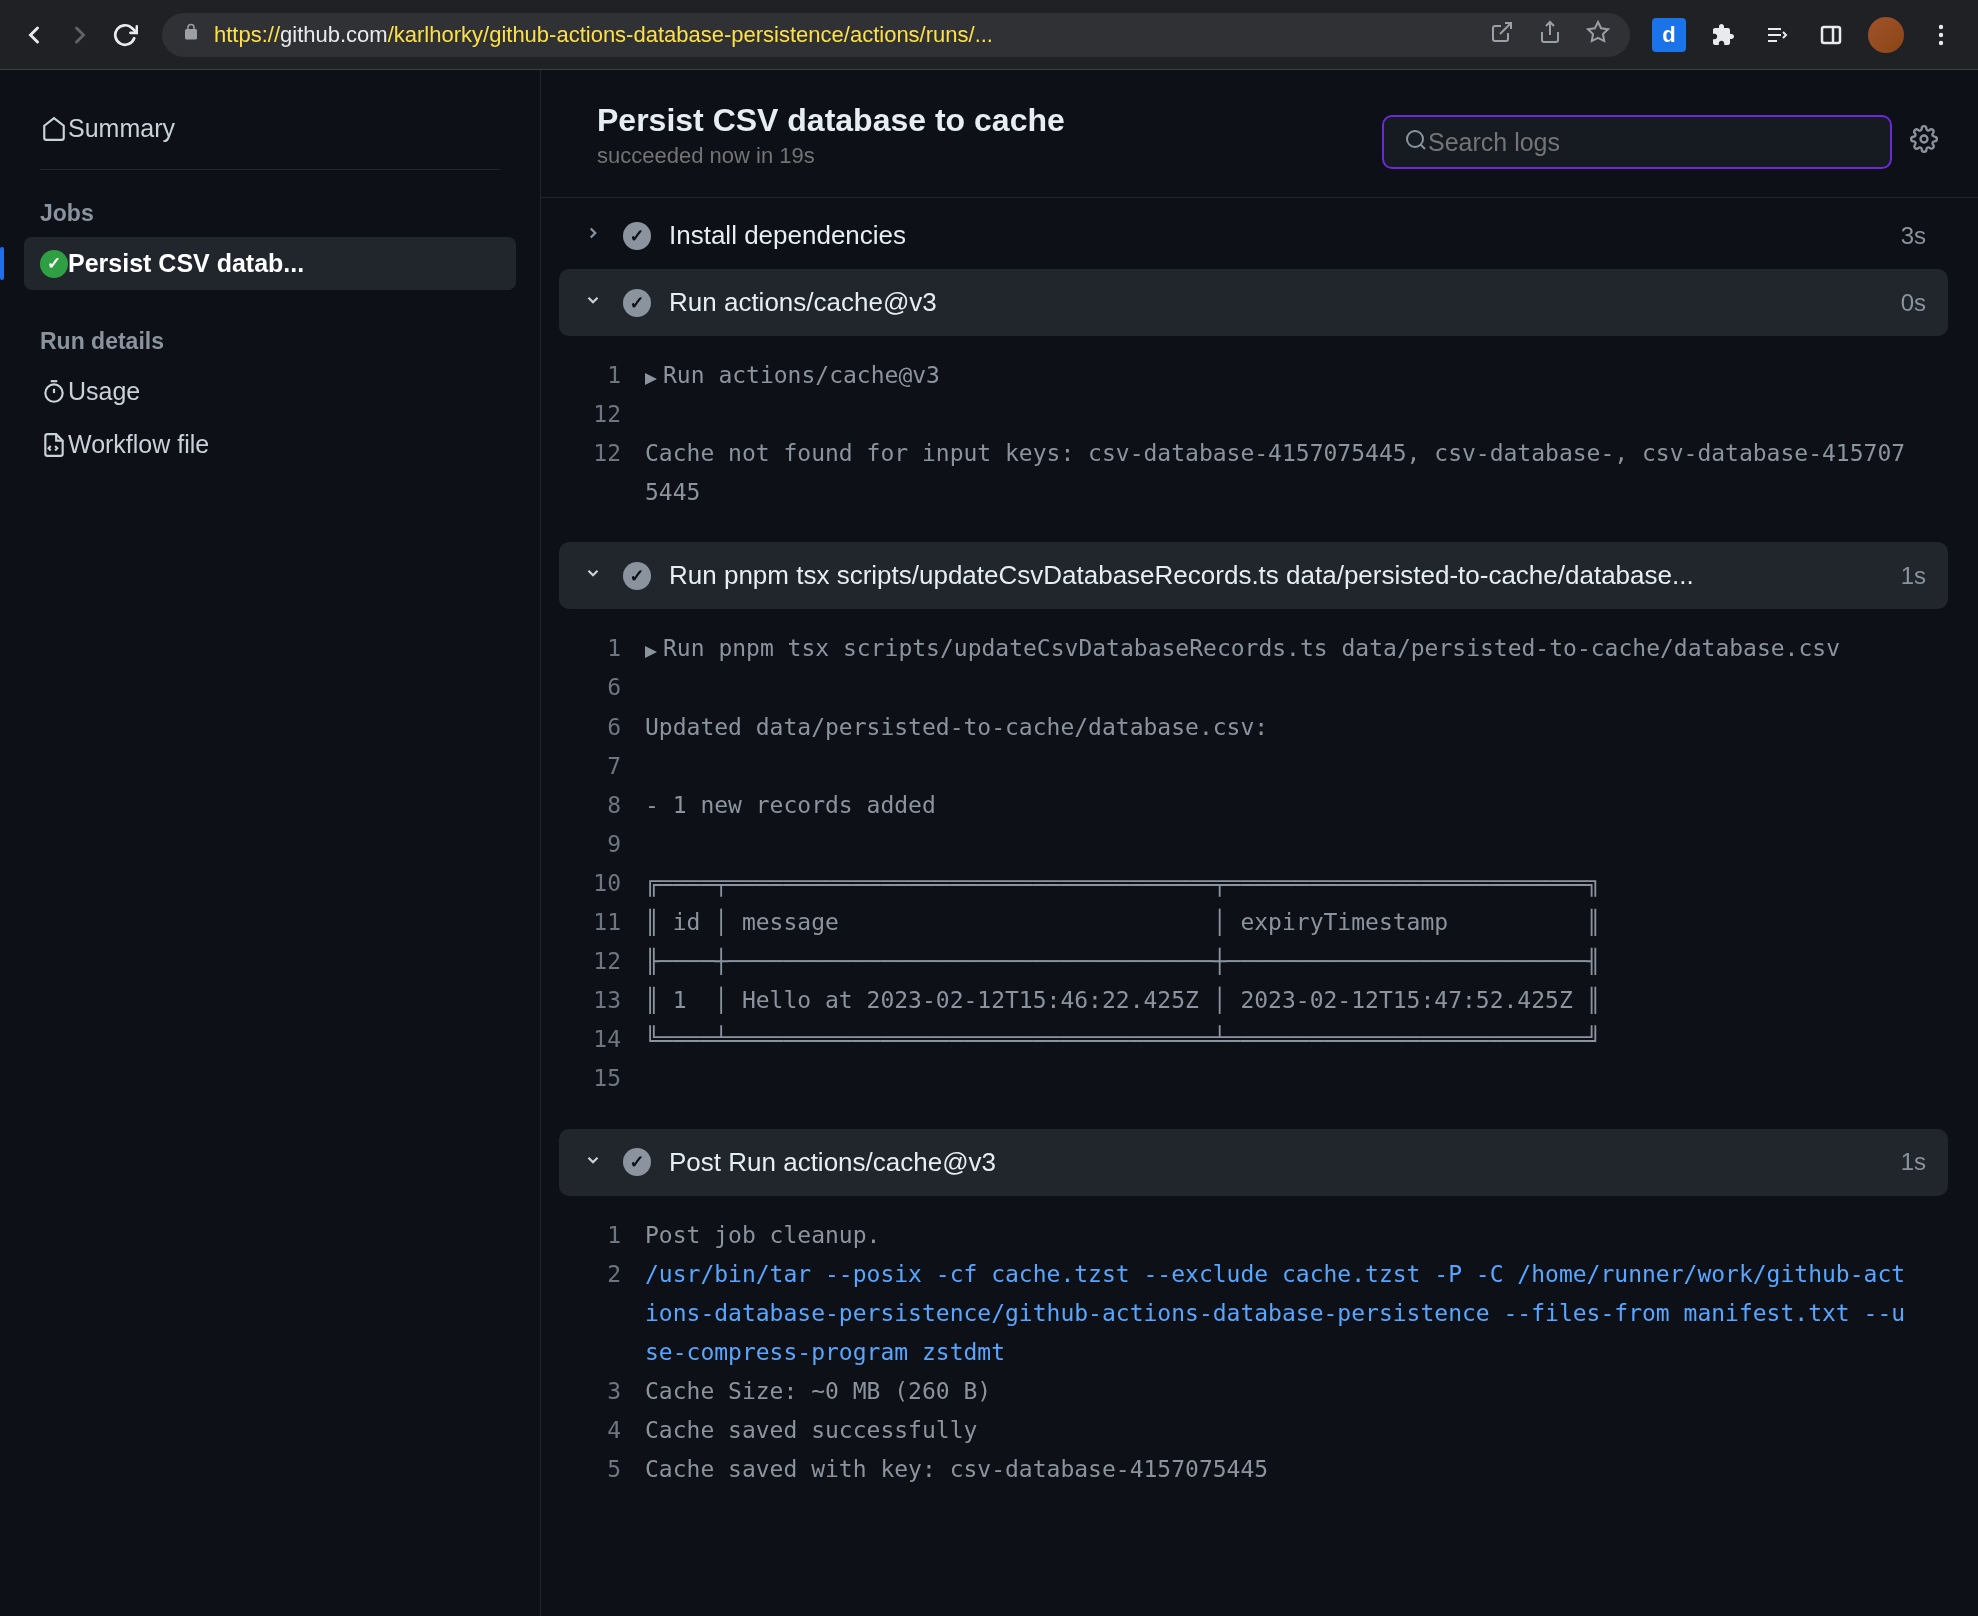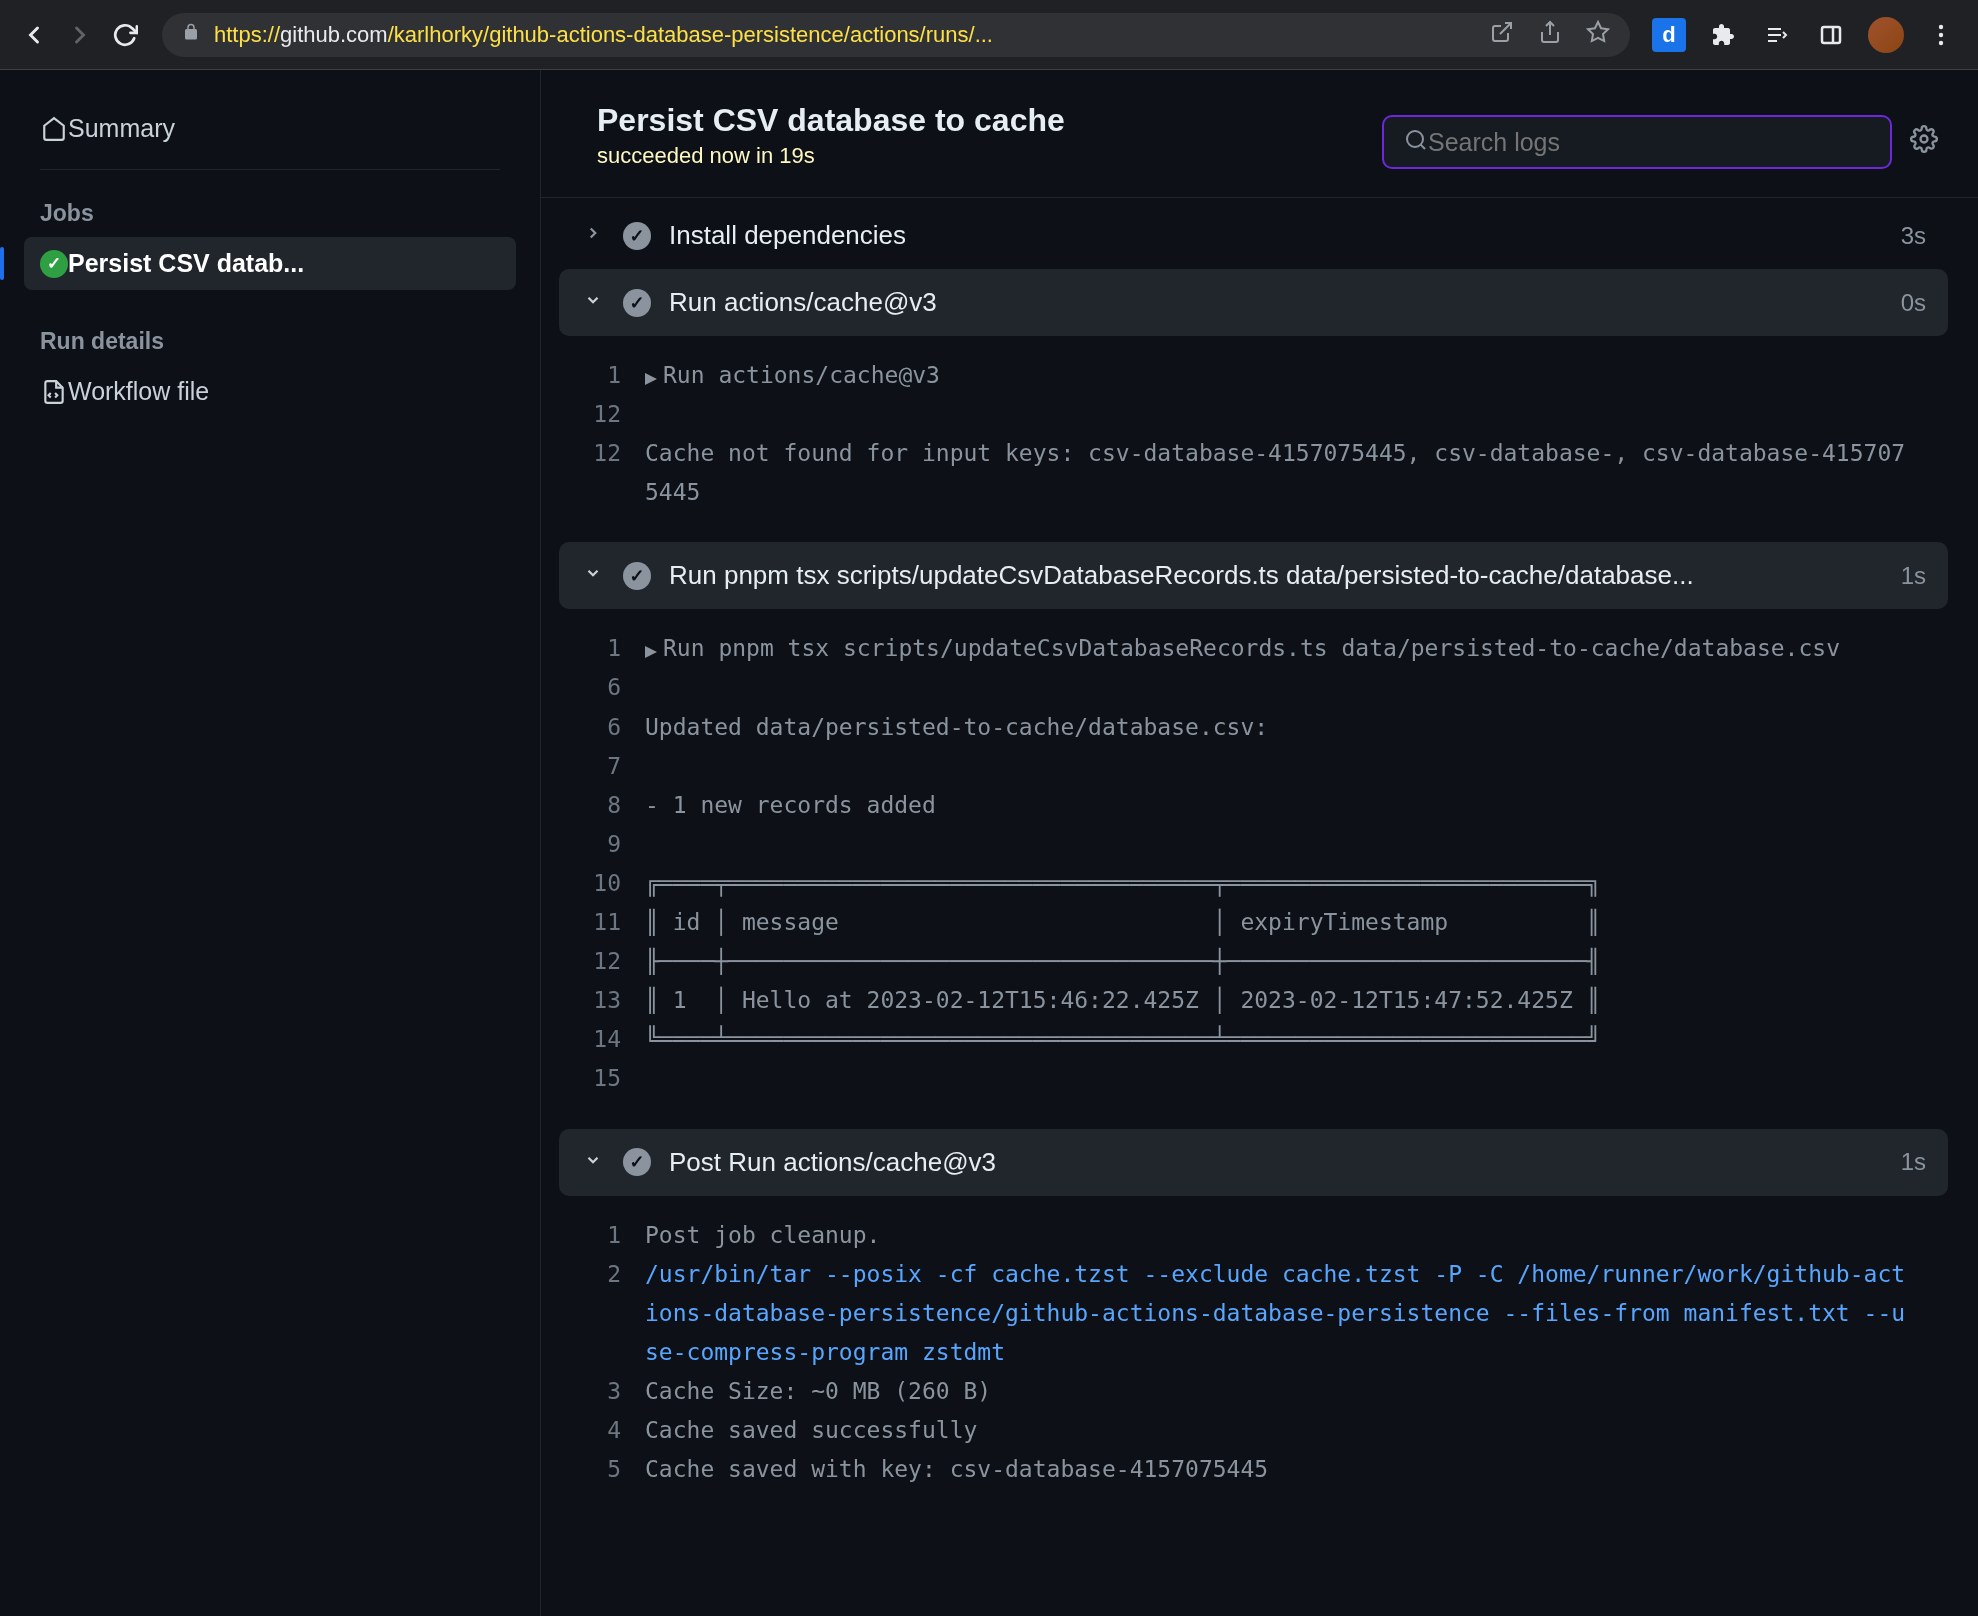--- a/index.html
+++ b/index.html
@@ -56,21 +56,21 @@
     .sidebar-item.active { background: #21262d; color: #fff; font-weight: 600; position: relative; }
     .sidebar-item.active::before { content:""; position:absolute; left:-24px; top:10px; bottom:10px; width:4px; background:#1f6feb; border-radius:2px; }
     .sidebar-separator { border-top: 1px solid #21262d; margin: 14px 16px 20px; }
     .sidebar-header { font-size: 23px; color: #8b949e; font-weight: 600; padding: 10px 16px; }
     .sidebar-icon { width: 28px; height: 28px; display: flex; align-items: center; justify-content: center; flex-shrink: 0; }
     .check-circle { width: 28px; height: 28px; border-radius: 50%; background: #2ea043; display: flex; align-items: center; justify-content: center; color: #fff; font-size: 17px; }
 
     
     .page-header { display: flex; align-items: flex-end; justify-content: space-between; padding: 32px 40px 28px 56px; border-bottom: 1px solid #21262d; }
     .title-block h1 { font-size: 32px; font-weight: 600; color: #e6edf3; }
-    .subtitle { font-size: 22px; color: #fef9c3; margin-top: 4px; }
+    .subtitle { font-size: 22px; color: #737373; margin-top: 4px; }
     .header-actions { display: flex; gap: 18px; align-items: center; }
     .search-box { background: #161b22; border: 2px solid #6d28d9; border-radius: 10px; display: flex; align-items: center; padding: 0 20px; height: 54px; width: 510px; }
     .search-box input { background: transparent; border: none; color: #c9d1d9; font-size: 25px; outline: none; flex: 1; }
     .gear-btn { color: #8b949e; font-size: 28px; cursor: pointer; }
 
     
     .steps { padding-top: 4px; }
     .step { padding: 0 30px 0 18px; }
     .step-header { display: flex; align-items: center; gap: 18px; padding: 18px 22px; border-radius: 10px; cursor: pointer; }
     .step-header.collapsed { background: transparent; }
@@ -189,20 +189,30 @@
     <div class="sidebar-header">Jobs</div>
     <div class="sidebar-item active">
       <span class="check-circle">✓</span>
       <span>Persist CSV datab...</span>
     </div>
     <div style="height:28px"></div>
     <div class="sidebar-header">Run details</div>
     <div class="sidebar-item">
       <span class="sidebar-icon">
         <svg width="26" height="26" viewBox="0 0 24 24" fill="none" stroke="#c9d1d9" stroke-width="2">
+            <circle cx="12" cy="13" r="8"></circle>
+            <line x1="12" y1="9" x2="12" y2="13"></line>
+            <line x1="9" y1="2" x2="15" y2="2"></line>
+          </svg>
+      </span>
+      <span>Usage</span>
+    </div>
+    <div class="sidebar-item">
+      <span class="sidebar-icon">
+        <svg width="26" height="26" viewBox="0 0 24 24" fill="none" stroke="#c9d1d9" stroke-width="2">
             <path d="M14 2H6a2 2 0 0 0-2 2v16a2 2 0 0 0 2 2h12a2 2 0 0 0 2-2V8z"></path>
             <polyline points="14 2 14 8 20 8"></polyline>
             <polyline points="9 13 7 15 9 17"></polyline>
             <polyline points="13 13 15 15 13 17"></polyline>
           </svg>
       </span>
       <span>Workflow file</span>
     </div>
   </div>
 

